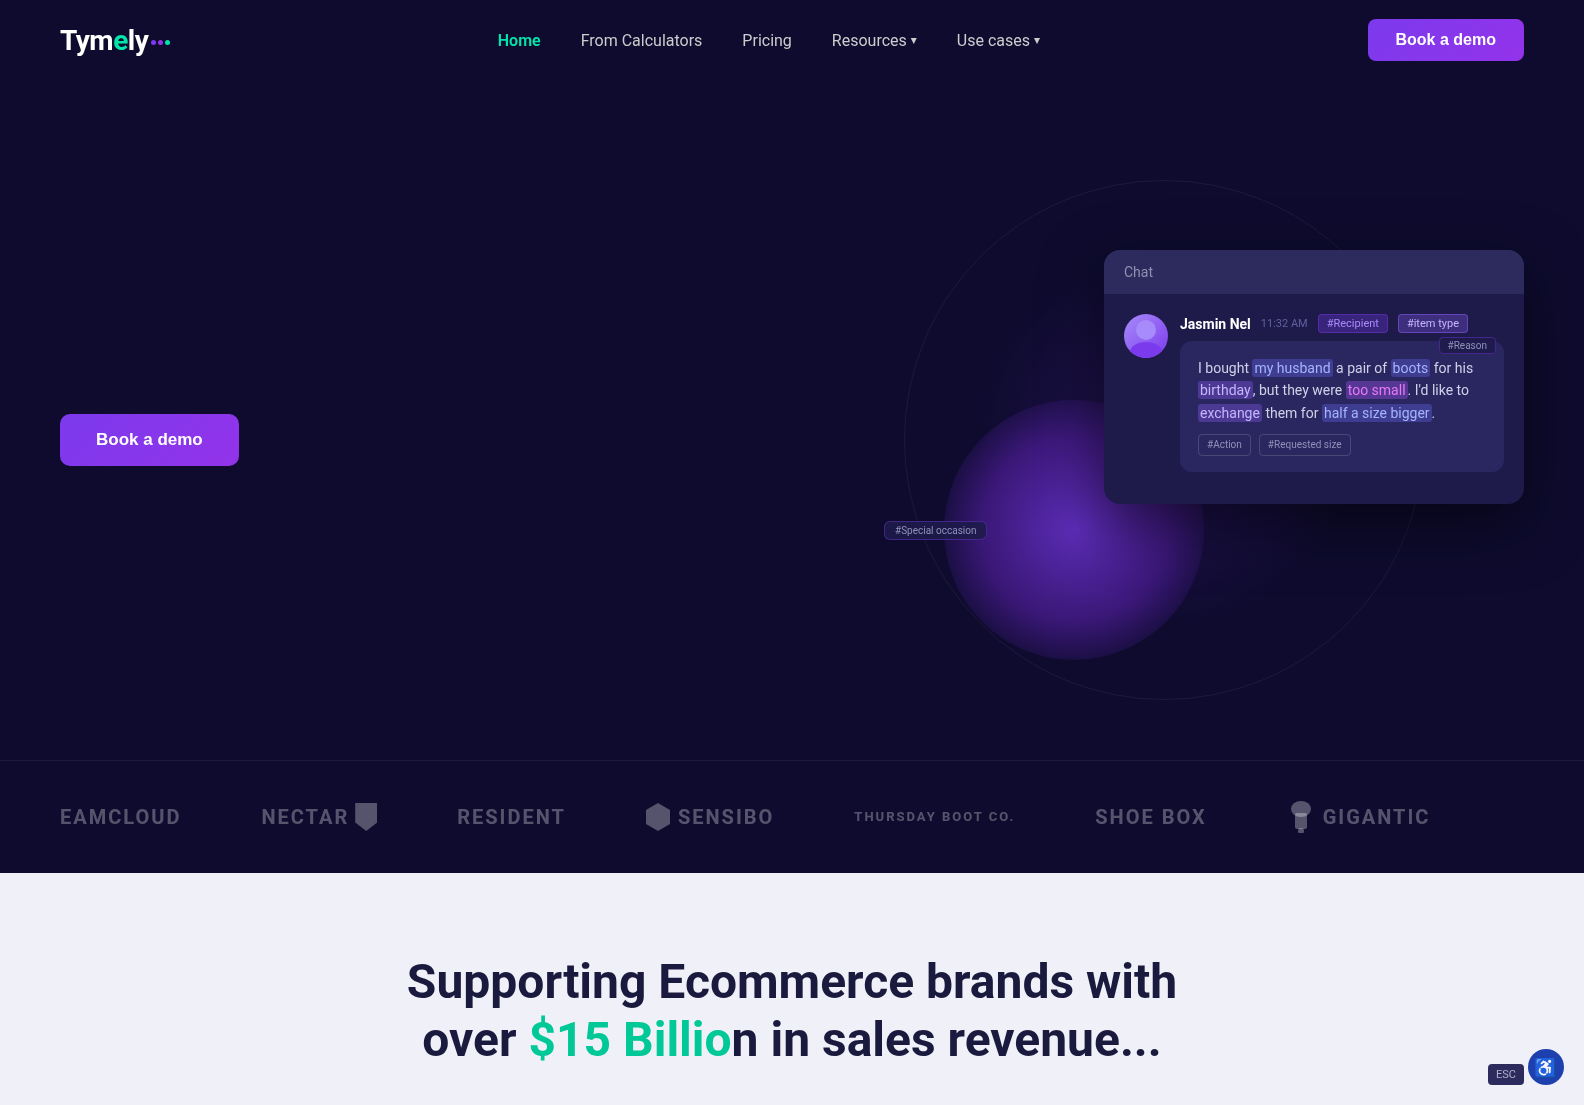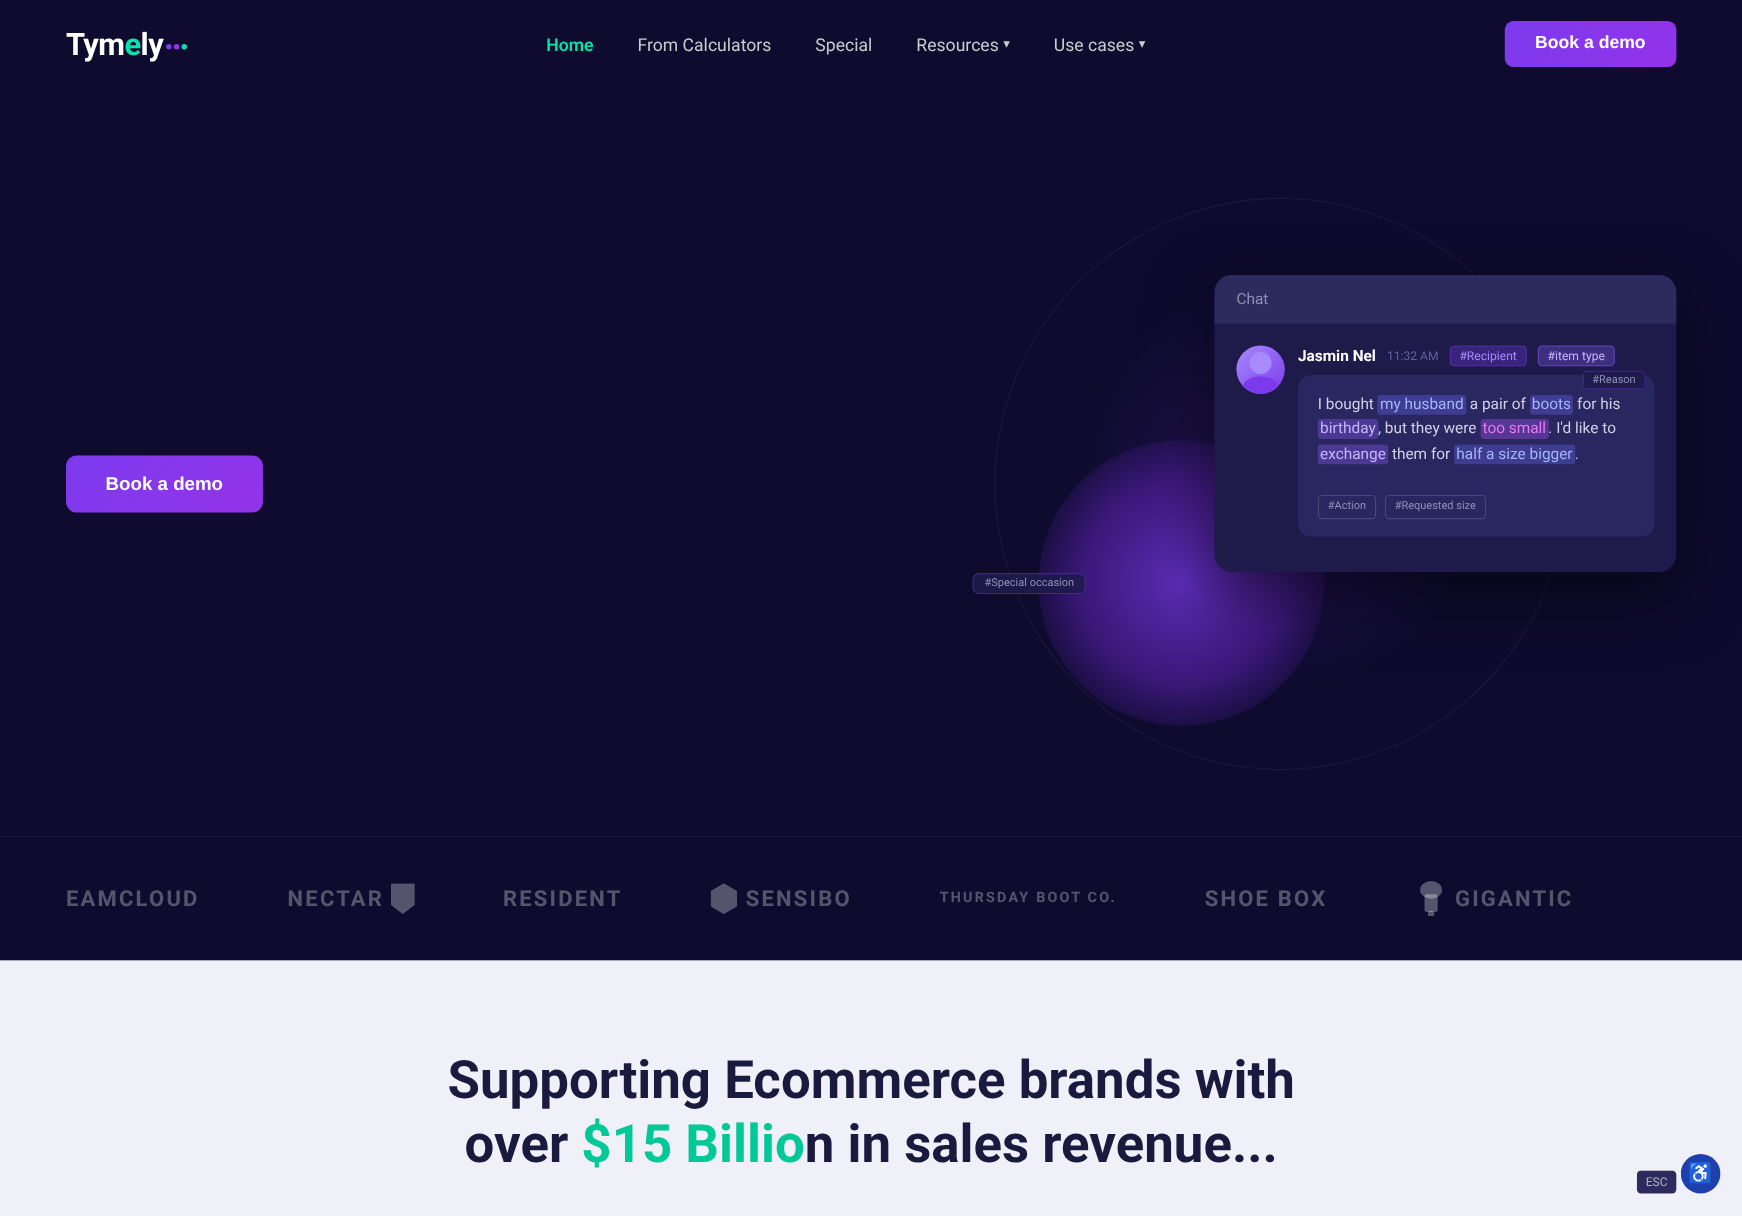--- a/index.html
+++ b/index.html
@@ -287,21 +287,20 @@
       margin-top: 10px;
       flex-wrap: wrap;
     }
 
     .mini-tag {
       font-size: 10px;
       padding: 2px 8px;
       border-radius: 4px;
       border: 1px solid rgba(255,255,255,0.15);
       color: #9090b8;
-      margin-top: 16px;
     }
 
     
     .green-arc {
       position: absolute;
       top: 150px;
       right: 20px;
       width: 60px;
       height: 80px;
     }
@@ -425,21 +424,21 @@
   </div>
 
   <ul class="nav-links">
     <li>
       <a href="#" class="active">Home</a>
     </li>
     <li>
       <a href="#">From Calculators</a>
     </li>
     <li>
-      <a href="#">Special</a>
+      <a href="#">Pricing</a>
     </li>
     <li>
       <span class="dropdown-trigger">
         <span>Resources</span>
         <span class="chevron">▾</span>
       </span>
     </li>
     <li>
       <span class="dropdown-trigger">
         <span>Use cases</span>

